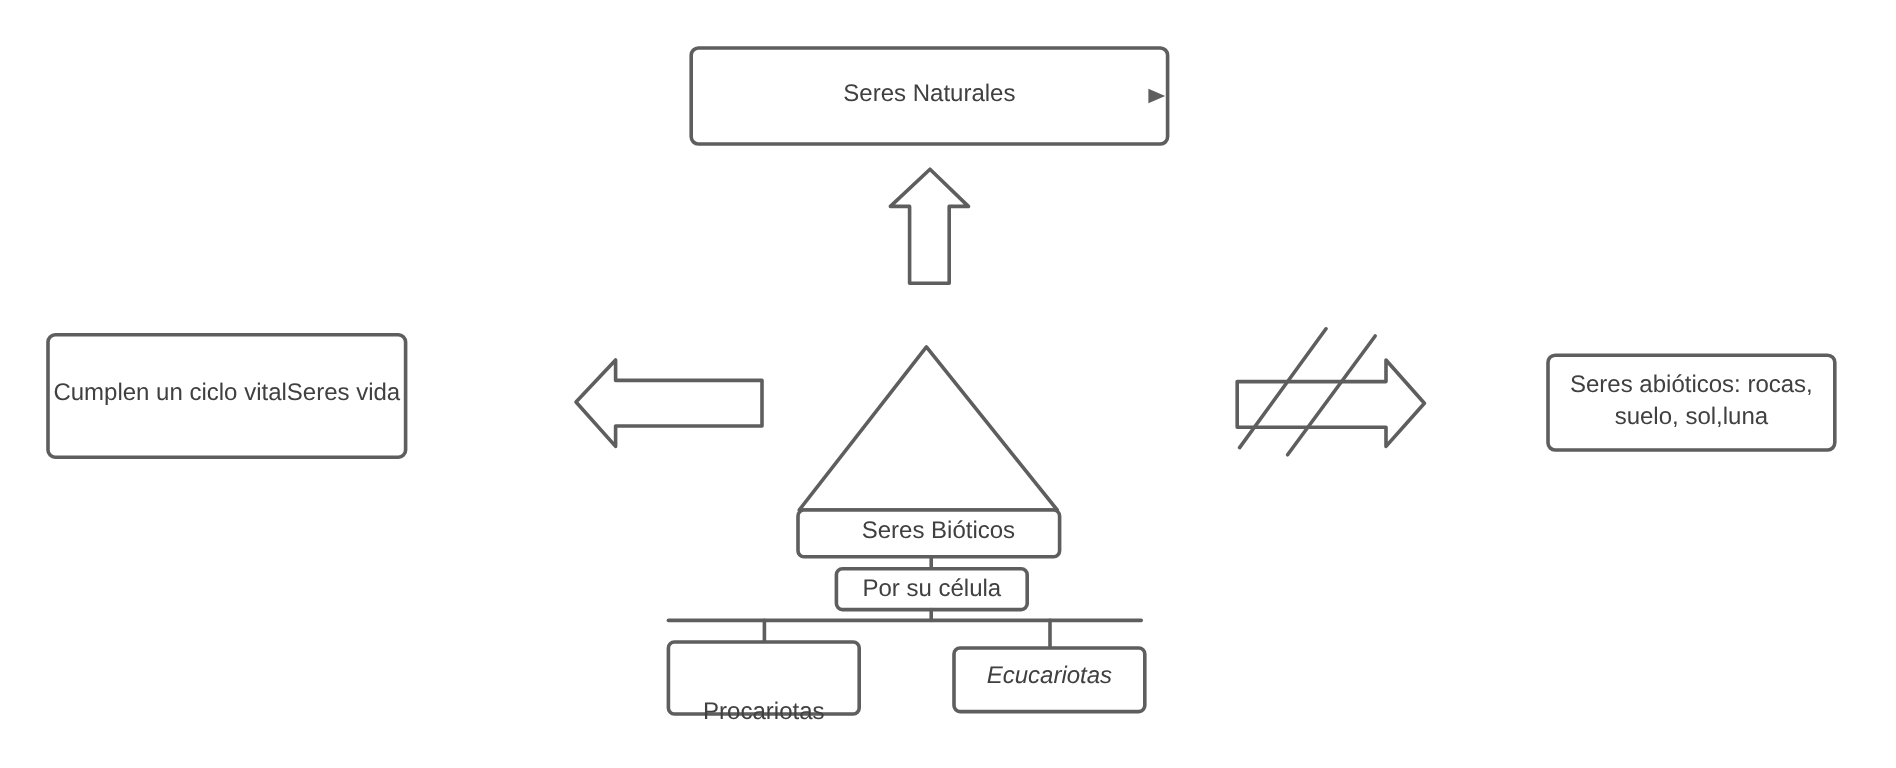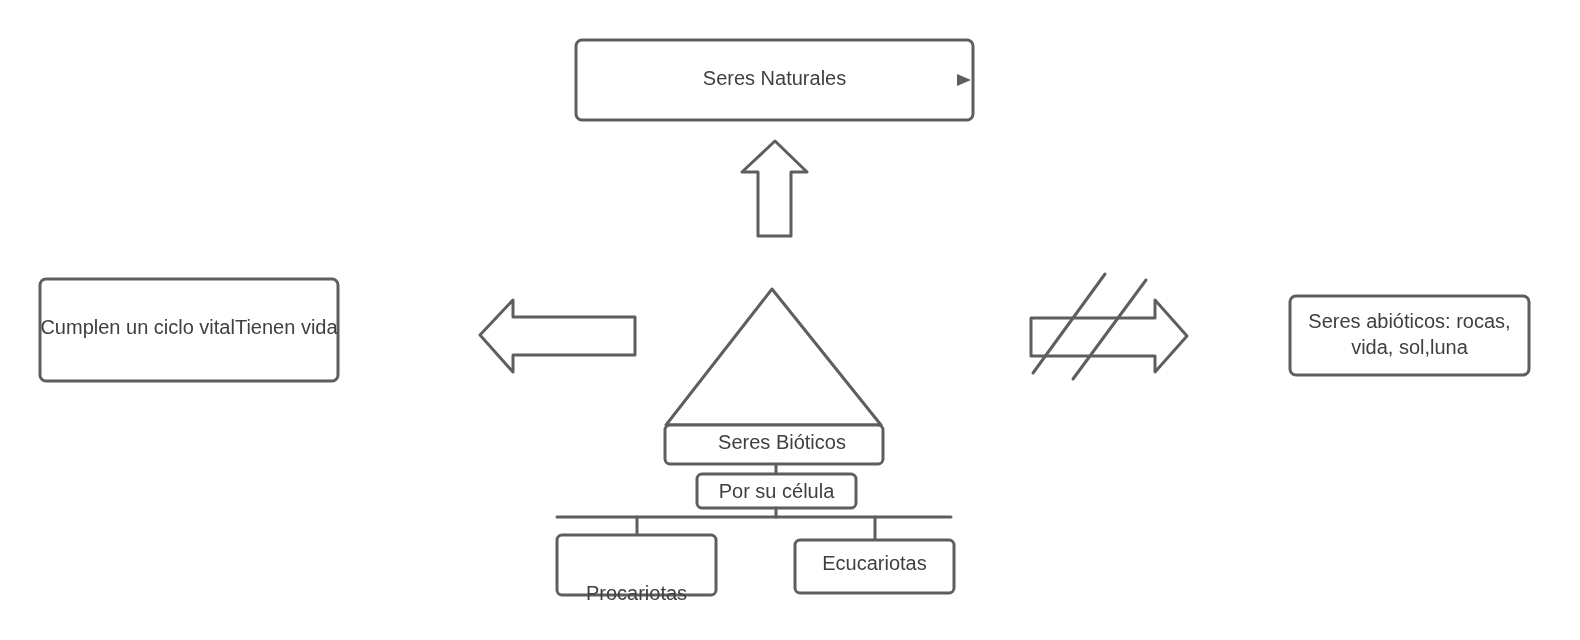--- a/index.html
+++ b/index.html
@@ -49,35 +49,35 @@
 
   <rect class="shape" x="795" y="540" width="159" height="53" rx="5"></rect>
 </svg>
 
 <div class="label" style="left:576px; top:40px; width:397px; height:75px;">
   <span>Seres Naturales</span>
 </div>
 
 <div class="label" style="left:40px; top:279px; width:298px; height:96px; flex-direction:row;">
   <span>Cumplen un ciclo vital</span>
-  <span>Tienen vida</span>
+  <span>Seres vida</span>
 </div>
 
 <div class="label" style="left:1290px; top:296px; width:239px; height:76px; flex-direction:column;text-align:right;">
   <span>Seres abióticos: rocas,</span>
-  <span>vida, sol,luna</span>
+  <span>suelo, sol,luna</span>
 </div>
 
 <div class="label" style="left:665px; top:425px; width:234px; height:34px;">
   <span>Seres Bióticos</span>
 </div>
 
 <div class="label" style="left:697px; top:474px; width:159px; height:34px;">
   <span>Por su célula</span>
 </div>
 
 <div class="label" style="left:557px; top:535px; width:159px; height:52px;margin-top:32px;">
   <span>Procariotas</span>
 </div>
 
-<div class="label" style="left:795px; top:540px; width:159px; height:45px;">
+<div class="label" style="left:795px; top:540px; width:159px; height:45px;font-style:italic;">
   <span>Ecucariotas</span>
 </div>
 
 </body></html>

